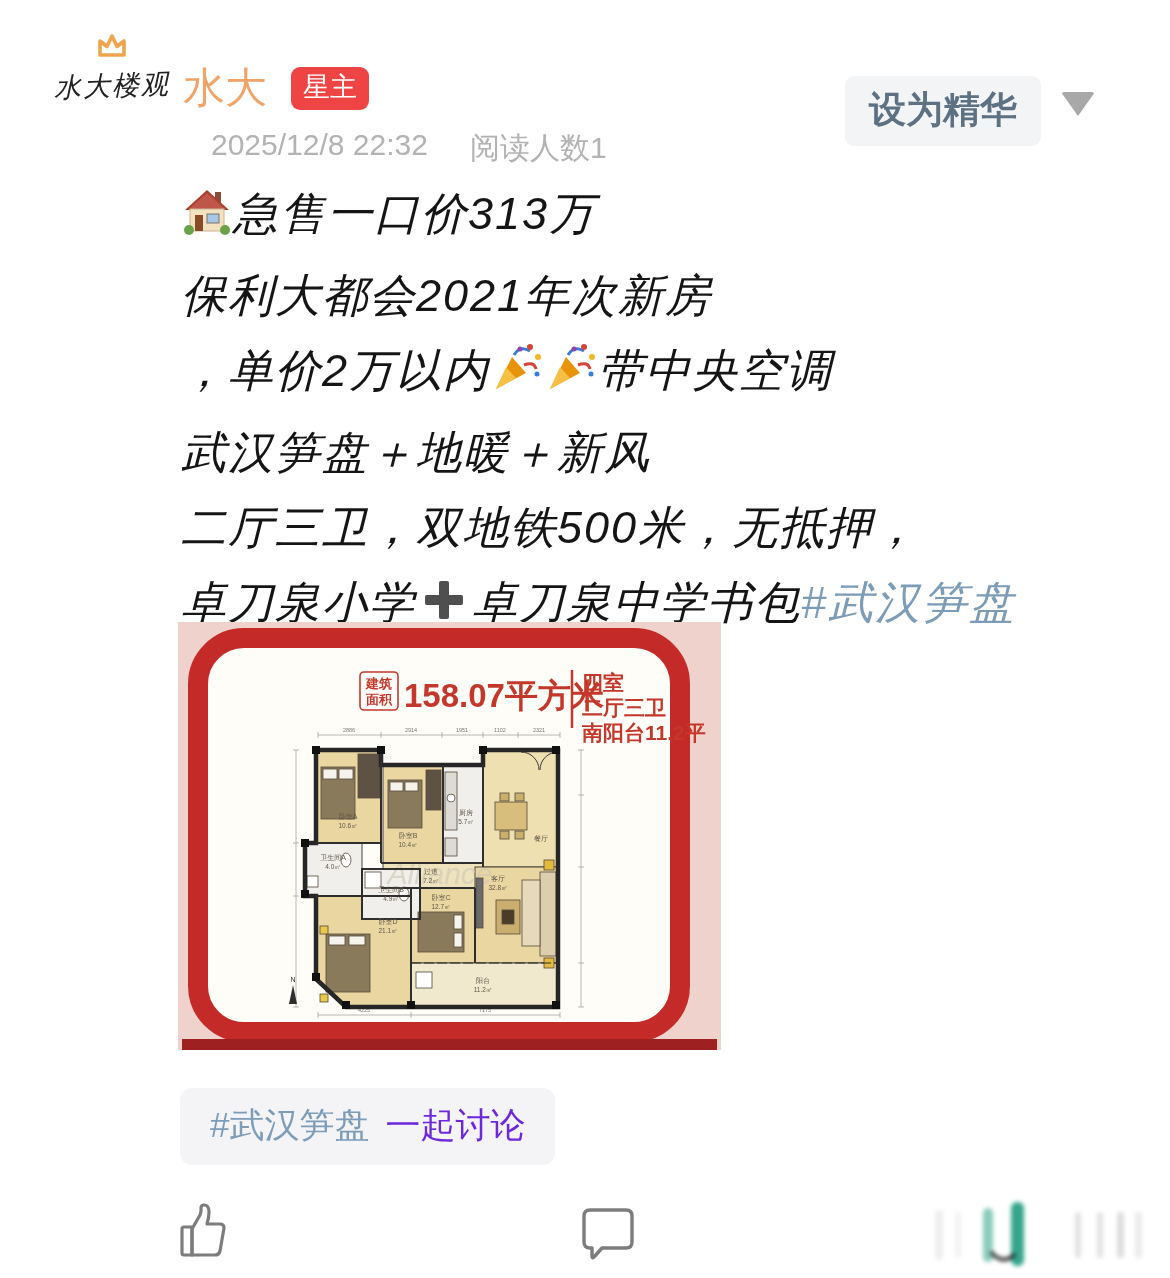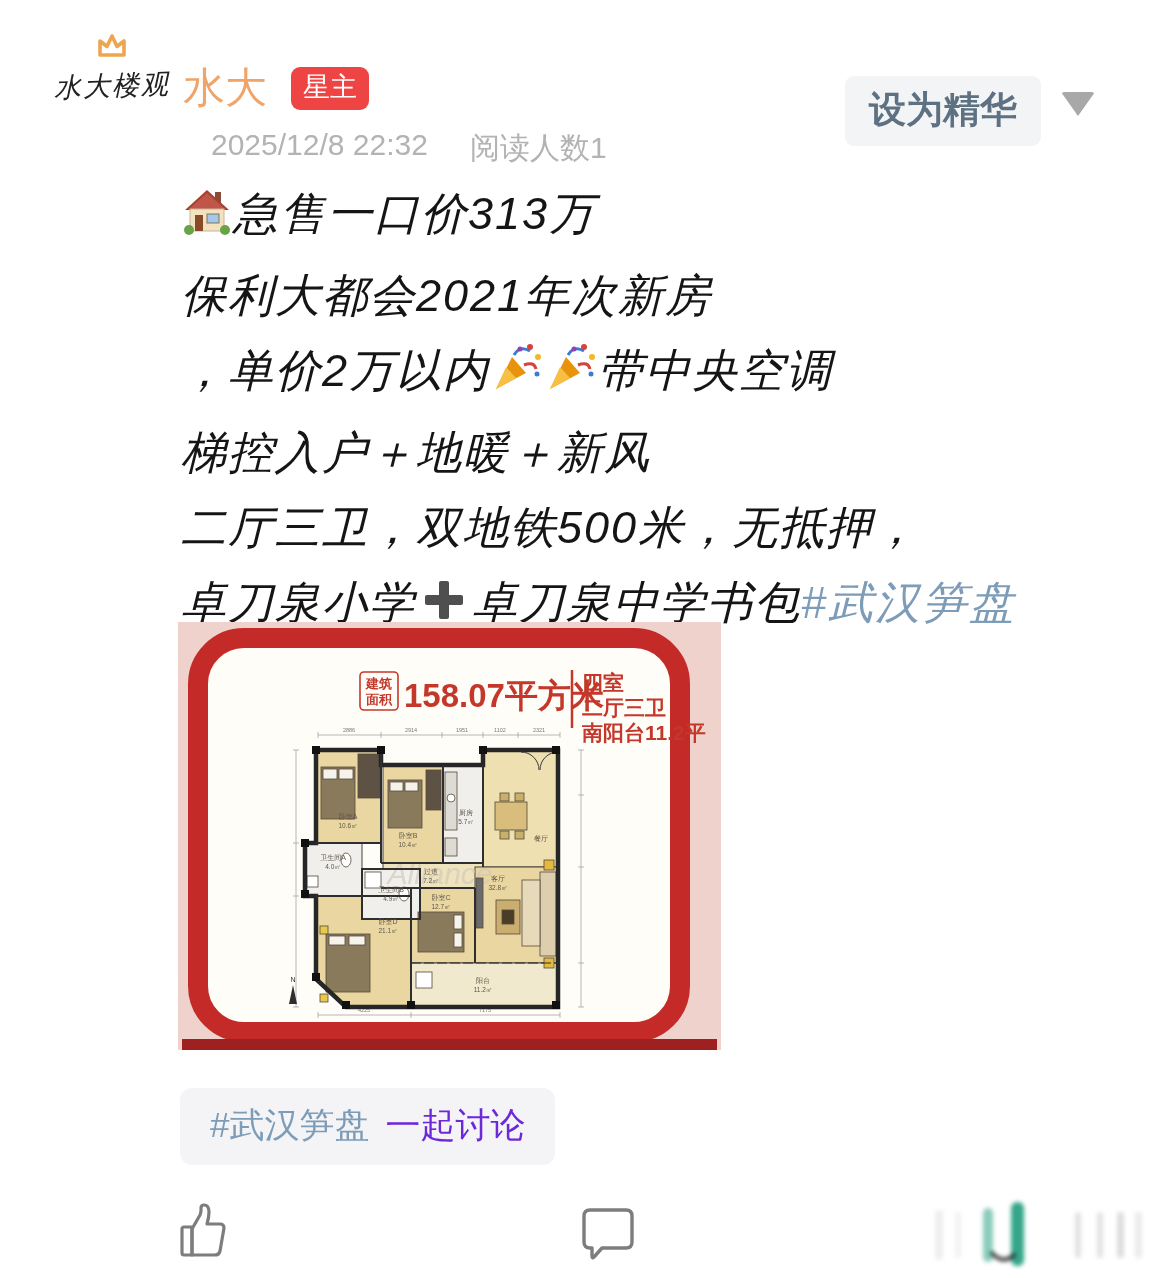--- a/index.html
+++ b/index.html
@@ -103,21 +103,21 @@
         <polygon points="6,46 16,24 26,35" fill="#f7c044"></polygon>
         <path d="M24 12 Q30 2 40 8" stroke="#3a7bd5" stroke-width="3" fill="none"></path>
         <path d="M34 22 Q44 18 46 26" stroke="#d5443a" stroke-width="3" fill="none"></path>
         <circle cx="40" cy="4" r="3" fill="#d5443a"></circle>
           <circle cx="48" cy="14" r="3" fill="#f2b824"></circle>
         <circle cx="30" cy="6" r="2.5" fill="#8e44ad"></circle>
           <circle cx="47" cy="31" r="2.5" fill="#3a7bd5"></circle>
       </svg>
     </span><span>带中央空调</span>
   </div>
-  <div class="ln">梯控入户＋地暖＋新风</div>
+  <div class="ln">武汉笋盘＋地暖＋新风</div>
   <div class="ln">二厅三卫，双地铁500米，无抵押，</div>
   <div class="ln">
     <span>卓刀泉小学</span><span class="plus-badge">
       <svg width="44" height="44" viewBox="0 0 44 44">
         <rect x="17" y="3" width="10" height="38" rx="2" fill="#4f4f4f"></rect>
         <rect x="3" y="17" width="38" height="10" rx="2" fill="#4f4f4f"></rect>
       </svg>
     </span><span>卓刀泉中学书包</span><span class="hashtag">#武汉笋盘</span>
   </div>
 </div>

